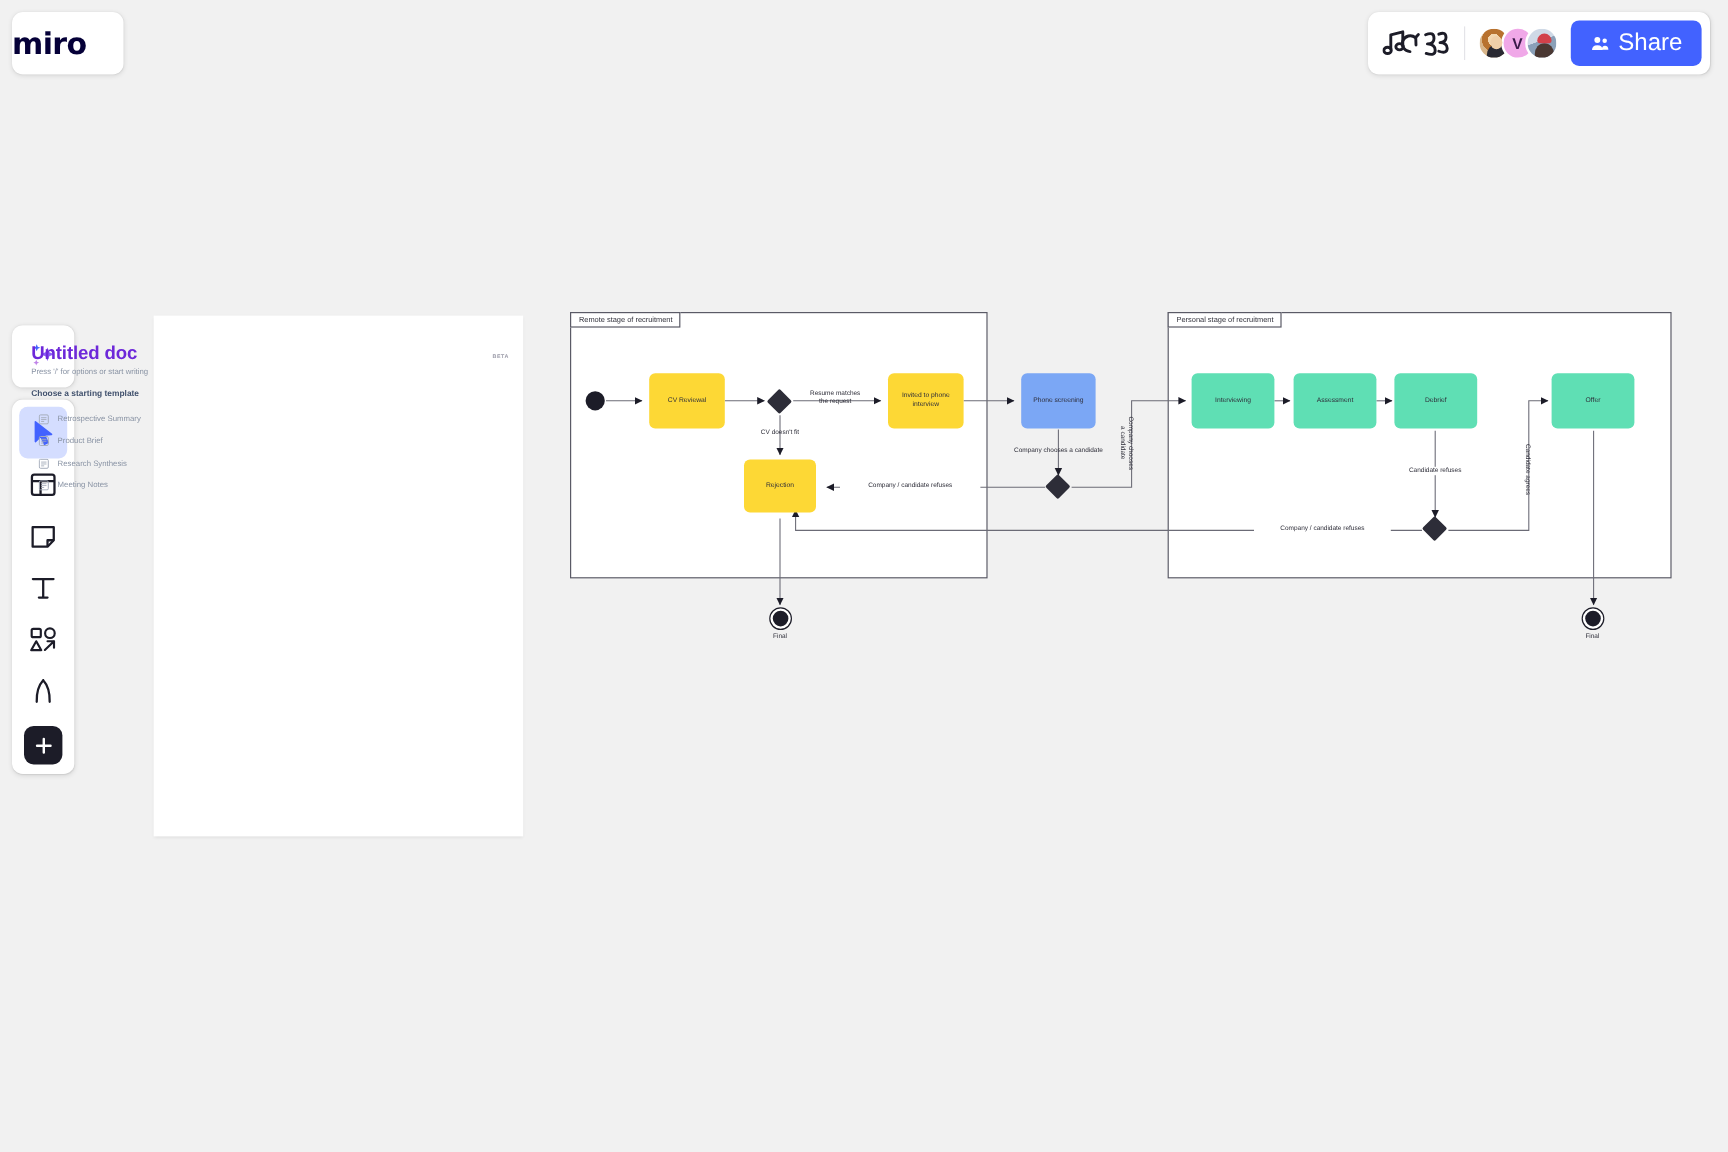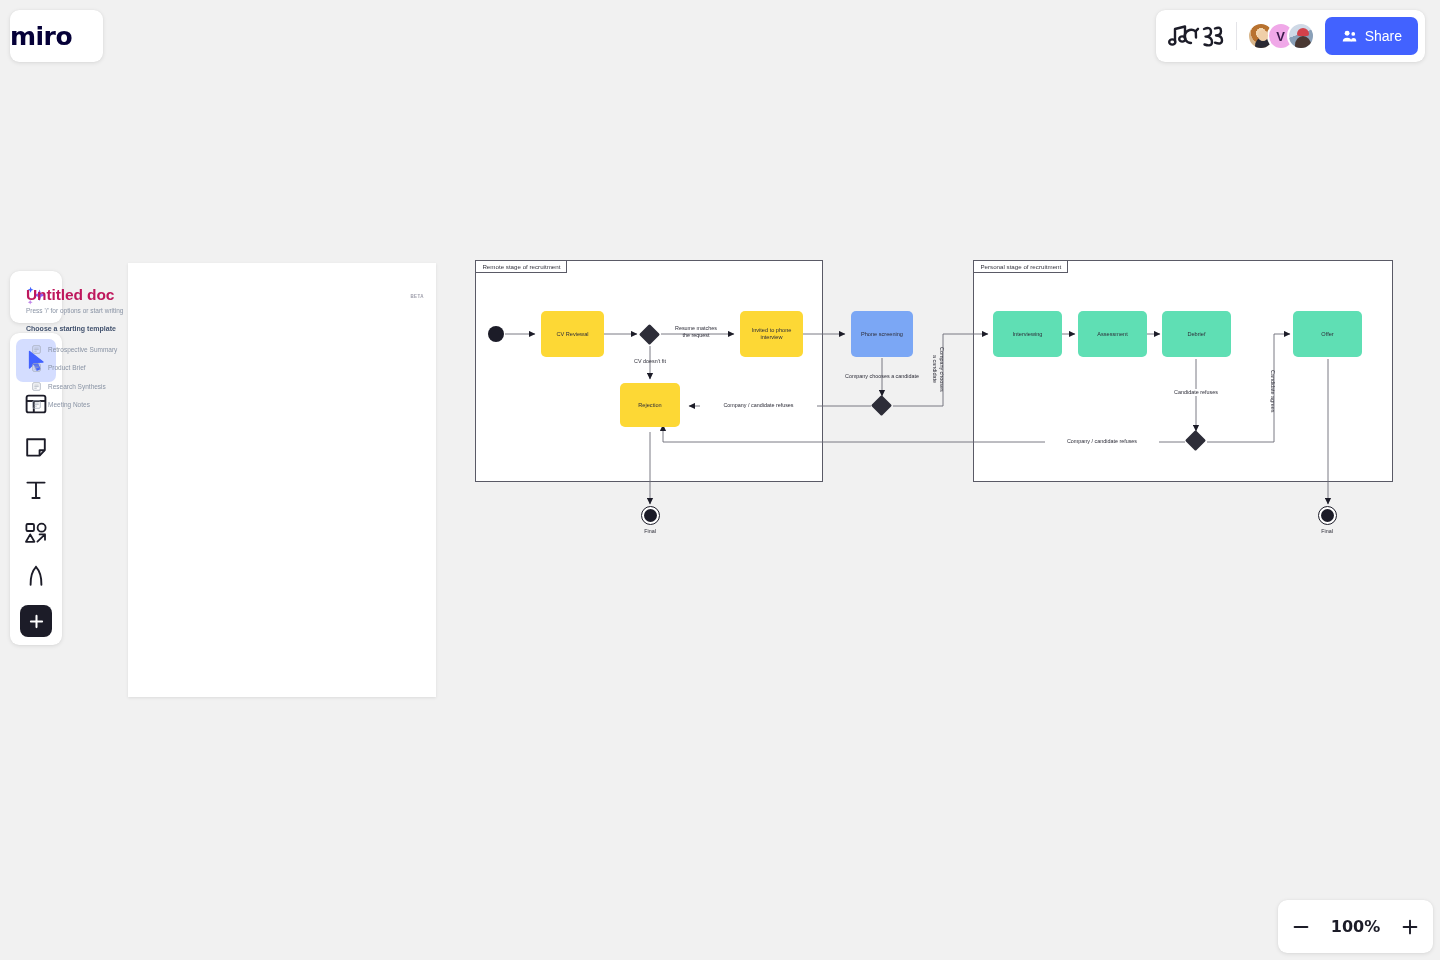--- a/index.html
+++ b/index.html
@@ -46,21 +46,21 @@
   .av1::after{content:"";position:absolute;left:6px;top:13px;width:16px;height:18px;background:#2a2a33;border-radius:50% 50% 0 0;}
   .av1::before{content:"";position:absolute;left:9px;top:6px;width:10px;height:11px;background:#f0cfa8;border-radius:50%;z-index:2;}
   .av2 { background: #f0a8e8; }
   .av3 { background: linear-gradient(160deg,#cfd9e6 0 42%,#8aa0b8 43% 100%); }
   .av3::after{content:"";position:absolute;left:6px;top:12px;width:16px;height:18px;background:#4a3832;border-radius:50% 50% 0 0;}
   .av3::before{content:"";position:absolute;left:8px;top:4px;width:12px;height:8px;background:#d2414a;border-radius:6px 6px 2px 2px;z-index:2;}
   .share-btn {
     display: flex; align-items: center; gap: 7px;
     background: #4262ff; color: #fff;
     height: 38px; padding: 0 16px; border-radius: 7px;
-    font-size: 14px; font-weight: 500; border: none; cursor: pointer;
+    font-size: 20px; font-weight: 500; border: none; cursor: pointer;
     font-family: "Liberation Sans", sans-serif;
   }
 
   
   .tool-ai {
     position: absolute; left: 10px; top: 271px;
     width: 52px; height: 52px; background: #fff; border-radius: 9px;
     box-shadow: 0 1px 4px rgba(0,0,0,.10), 0 0 1px rgba(0,0,0,.08);
     display: flex; align-items: center; justify-content: center; cursor: pointer;
   }
@@ -86,21 +86,21 @@
     position: absolute; left: 128px; top: 263px;
     width: 308px; height: 434px; background: #fff;
     box-shadow: 0 1px 3px rgba(0,0,0,.09);
   }
   .doc-beta {
     position: absolute; right: 12px; top: 31px;
     font-size: 4.5px; font-weight: 700; color: #9b9ba8; letter-spacing: .4px;
   }
   .doc-title {
     position: absolute; left: 26px; top: 286px;
-    font-size: 15.5px; font-weight: 700; color: #be185d; letter-spacing: -.1px;
+    font-size: 15.5px; font-weight: 700; color: #6d28d9; letter-spacing: -.1px;
   }
   .doc-sub {
     position: absolute; left: 26px; top: 307px;
     font-size: 6.5px; color: #8993a4;
   }
   .doc-choose {
     position: absolute; left: 26px; top: 325px;
     font-size: 7px; font-weight: 700; color: #42526e;
   }
   .tpl-list { position: absolute; left: 32px; top: 340px; width: 240px; }
@@ -370,27 +370,14 @@
     <div class="edge-label" style="left:621px; top:358px; width:58px;">CV doesn't fit</div>
     <div class="edge-label" style="left:700px; top:402px; width:117px; background:#fff;">Company / candidate refuses</div>
     <div class="edge-label" style="left:824px; top:373px; width:116px;">Company chooses a candidate</div>
     <div class="edge-label vert" style="left:931px; top:338px; height:62px;">Company chooses
 a candidate</div>
     <div class="edge-label" style="left:1160px; top:389px; width:72px; background:#fff;">Candidate refuses</div>
     <div class="edge-label" style="left:1045px; top:438px; width:114px; background:#fff;">Company / candidate refuses</div>
     <div class="edge-label vert" style="left:1269px; top:362px; height:58px;">Candidate agrees</div>
   </div>
 
-  <div class="zoomctl">
-    <button class="zbtn">
-      <svg width="20" height="20" viewBox="0 0 20 20">
-        <path d="M3.6 10 H16.4" stroke="#1c1c28" stroke-width="1.9" stroke-linecap="round"></path>
-      </svg>
-    </button>
-    <span class="zval">100%</span>
-    <button class="zbtn">
-      <svg width="20" height="20" viewBox="0 0 20 20">
-        <path d="M10 3.6 V16.4 M3.6 10 H16.4" stroke="#1c1c28" stroke-width="1.9" stroke-linecap="round"></path>
-      </svg>
-    </button>
-  </div>
 
 </div>
 
 </body></html>

